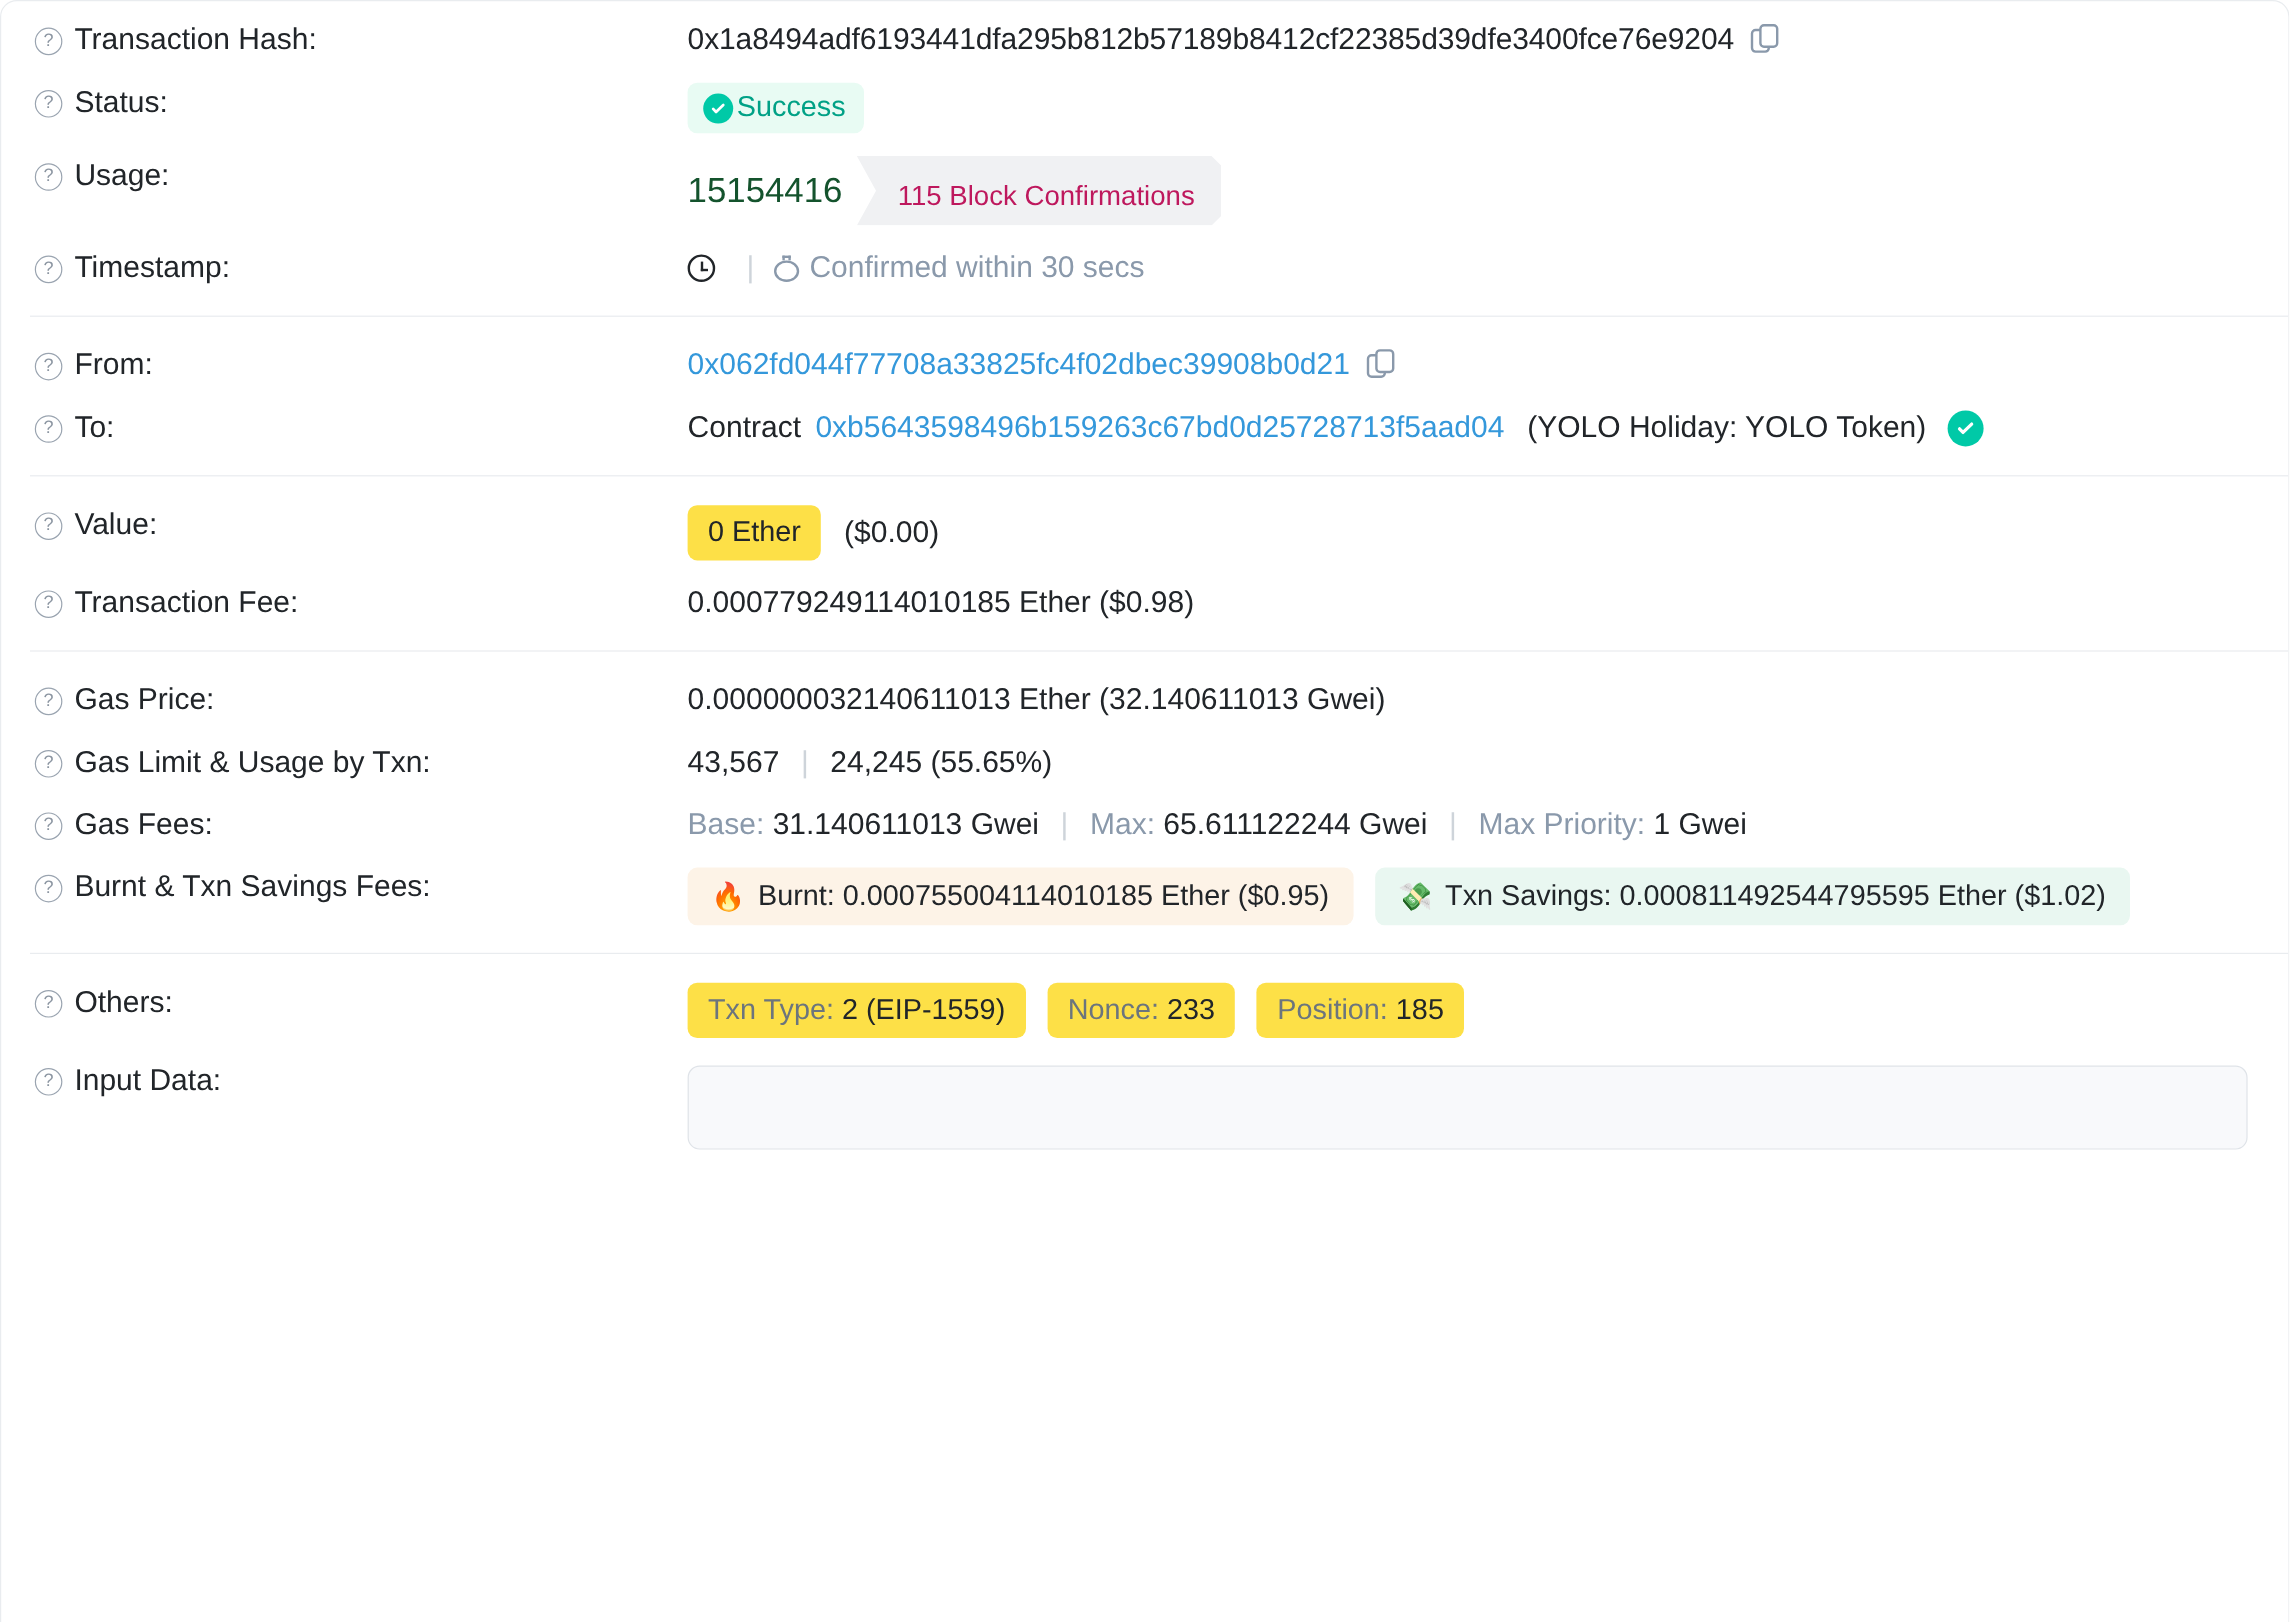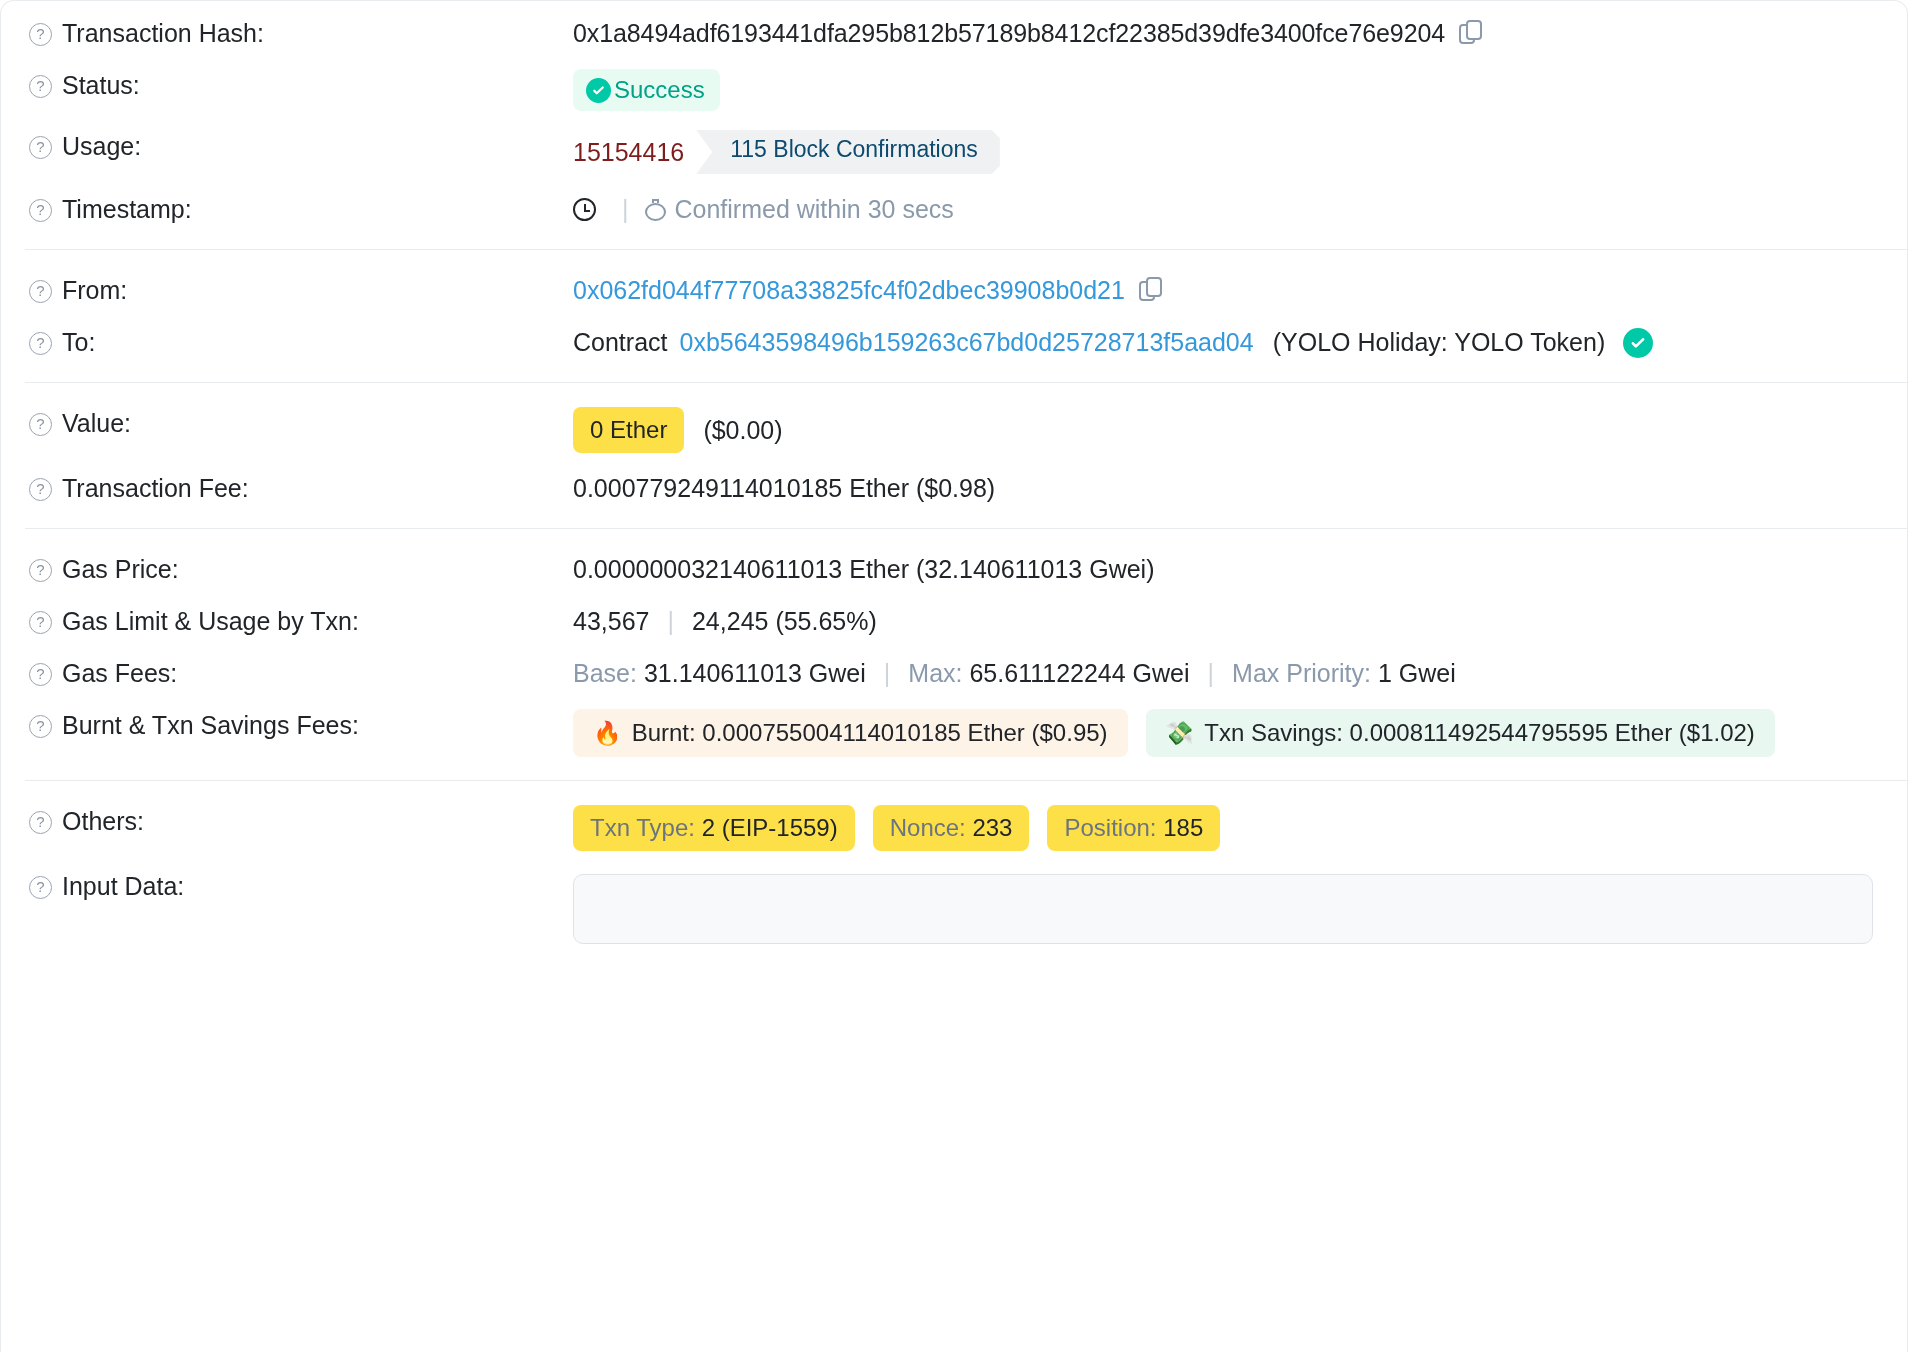--- a/index.html
+++ b/index.html
@@ -123,27 +123,27 @@
     background: #00c9a7;
     display: inline-flex;
     align-items: center;
     justify-content: center;
     flex: 0 0 25px;
   }
   .check-badge svg { display: block; }
 
   
   .block-wrap { display: flex; align-items: center; }
-  .block-num { font-size: 25px; color: #7f1d1d; cursor: pointer; }
+  .block-num { font-size: 29px; color: #14532d; cursor: pointer; }
   .confirm-ribbon {
     margin-left: 12px;
     background: #f0f1f3;
-    color: #0c4a6e;
+    color: #be185d;
     font-size: 23px;
-    padding: 6px 22px 11px 34px;
+    padding: 20px 22px 11px 34px;
     border-radius: 0 8px 8px 0;
     clip-path: polygon(0 0, 16px 50%, 0 100%, calc(100% - 8px) 100%, 100% calc(100% - 8px), 100% 8px, calc(100% - 8px) 0);
     white-space: nowrap;
   }
 
   
   .ts-line { display: flex; align-items: center; font-size: 25px; color: #212529; }
   .clock {
     width: 23px; height: 23px;
     border: 2px solid #212529;

